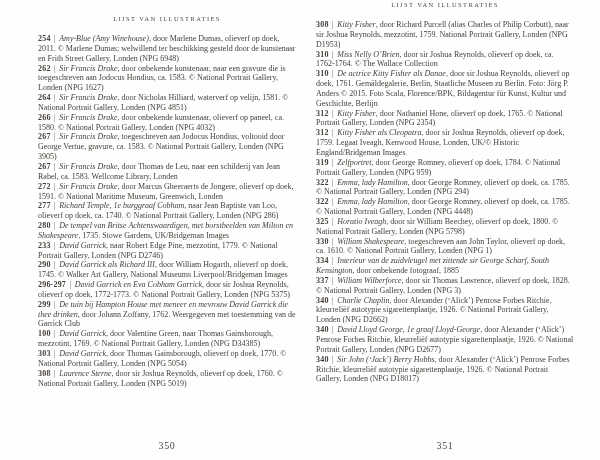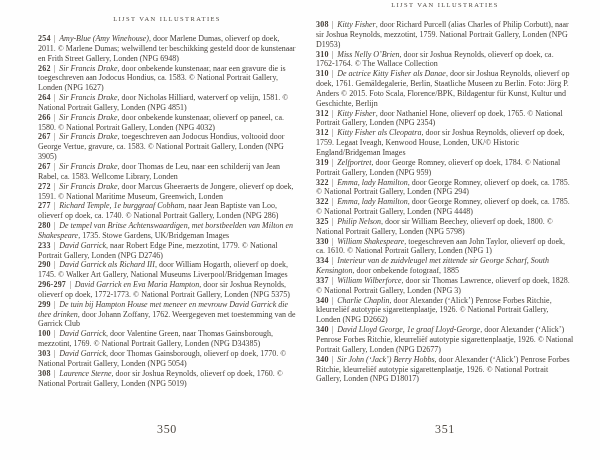--- a/index.html
+++ b/index.html
@@ -55,24 +55,24 @@
   }
   .entry .sep {
     padding: 0 1.5px;
     color: #6b655e;
   }
   .entry .title {
     font-style: italic;
   }
   .folio {
     position: absolute;
-    bottom: 23px;
+    bottom: 9px;
     width: 258px;
     text-align: center;
-    font-size: 12px;
+    font-size: 10px;
     letter-spacing: 0.6px;
     color: #514b44;
   }
   .page-left  .folio { left: 38px; }
   .page-right .folio { left: 16px; }
 </style>
 </head>
 <body>
 
 <div class="book">
@@ -84,41 +84,41 @@
         <p class="entry"><span class="num">262</span><span class="sep"> | </span><span class="title">Sir Francis Drake</span><span class="rest">, door onbekende kunstenaar, naar een gravure die is toegeschreven aan Jodocus Hondius, ca. 1583. © National Portrait Gallery, Londen (NPG 1627)</span></p>
         <p class="entry"><span class="num">264</span><span class="sep"> | </span><span class="title">Sir Francis Drake</span><span class="rest">, door Nicholas Hilliard, waterverf op velijn, 1581. © National Portrait Gallery, Londen (NPG 4851)</span></p>
         <p class="entry"><span class="num">266</span><span class="sep"> | </span><span class="title">Sir Francis Drake</span><span class="rest">, door onbekende kunstenaar, olieverf op paneel, ca. 1580. © National Portrait Gallery, Londen (NPG 4032)</span></p>
         <p class="entry"><span class="num">267</span><span class="sep"> | </span><span class="title">Sir Francis Drake</span><span class="rest">, toegeschreven aan Jodocus Hondius, voltooid door George Vertue, gravure, ca. 1583. © National Portrait Gallery, Londen (NPG 3905)</span></p>
         <p class="entry"><span class="num">267</span><span class="sep"> | </span><span class="title">Sir Francis Drake</span><span class="rest">, door Thomas de Leu, naar een schilderij van Jean Rabel, ca. 1583. Wellcome Library, Londen</span></p>
         <p class="entry"><span class="num">272</span><span class="sep"> | </span><span class="title">Sir Francis Drake</span><span class="rest">, door Marcus Gheeraerts de Jongere, olieverf op doek, 1591. © National Maritime Museum, Greenwich, Londen</span></p>
         <p class="entry"><span class="num">277</span><span class="sep"> | </span><span class="title">Richard Temple, 1e burggraaf Cobham</span><span class="rest">, naar Jean Baptiste van Loo, olieverf op doek, ca. 1740. © National Portrait Gallery, Londen (NPG 286)</span></p>
         <p class="entry"><span class="num">280</span><span class="sep"> | </span><span class="title">De tempel van Britse Achtenswaardigen, met borstbeelden van Milton en Shakespeare</span><span class="rest">, 1735. Stowe Gardens, UK/Bridgeman Images</span></p>
         <p class="entry"><span class="num">233</span><span class="sep"> | </span><span class="title">David Garrick</span><span class="rest">, naar Robert Edge Pine, mezzotint, 1779. © National Portrait Gallery, Londen (NPG D2746)</span></p>
         <p class="entry"><span class="num">290</span><span class="sep"> | </span><span class="title">David Garrick als Richard III</span><span class="rest">, door William Hogarth, olieverf op doek, 1745. © Walker Art Gallery, National Museums Liverpool/Bridgeman Images</span></p>
-        <p class="entry"><span class="num">296-297</span><span class="sep"> | </span><span class="title">David Garrick en Eva Maria Hampton</span><span class="rest">, door sir Joshua Reynolds, olieverf op doek, 1772-1773. © National Portrait Gallery, Londen (NPG 5375)</span></p>
+        <p class="entry"><span class="num">296-297</span><span class="sep"> | </span><span class="title">David Garrick en Eva Cobham Garrick</span><span class="rest">, door sir Joshua Reynolds, olieverf op doek, 1772-1773. © National Portrait Gallery, Londen (NPG 5375)</span></p>
         <p class="entry"><span class="num">299</span><span class="sep"> | </span><span class="title">De tuin bij Hampton House met meneer en mevrouw David Garrick die thee drinken</span><span class="rest">, door Johann Zoffany, 1762. Weergegeven met toestemming van de Garrick Club</span></p>
         <p class="entry"><span class="num">100</span><span class="sep"> | </span><span class="title">David Garrick</span><span class="rest">, door Valentine Green, naar Thomas Gainsborough, mezzotint, 1769. © National Portrait Gallery, Londen (NPG D34385)</span></p>
         <p class="entry"><span class="num">303</span><span class="sep"> | </span><span class="title">David Garrick</span><span class="rest">, door Thomas Gainsborough, olieverf op doek, 1770. © National Portrait Gallery, Londen (NPG 5054)</span></p>
         <p class="entry"><span class="num">308</span><span class="sep"> | </span><span class="title">Laurence Sterne</span><span class="rest">, door sir Joshua Reynolds, olieverf op doek, 1760. © National Portrait Gallery, Londen (NPG 5019)</span></p>
       </div>
     <div class="folio">350</div>
   </div>
 
   <div class="page page-right">
     <div class="running-title">Lijst van illustraties</div>
     <div class="entries">
         <p class="entry"><span class="num">308</span><span class="sep"> | </span><span class="title">Kitty Fisher</span><span class="rest">, door Richard Purcell (alias Charles of Philip Corbutt), naar sir Joshua Reynolds, mezzotint, 1759. National Portrait Gallery, Londen (NPG D1953)</span></p>
         <p class="entry"><span class="num">310</span><span class="sep"> | </span><span class="title">Miss Nelly O’Brien</span><span class="rest">, door sir Joshua Reynolds, olieverf op doek, ca. 1762-1764. © The Wallace Collection</span></p>
         <p class="entry"><span class="num">310</span><span class="sep"> | </span><span class="title">De actrice Kitty Fisher als Danae</span><span class="rest">, door sir Joshua Reynolds, olieverf op doek, 1761. Gemäldegalerie, Berlin, Staatliche Museen zu Berlin. Foto: Jörg P. Anders © 2015. Foto Scala, Florence/BPK, Bildagentur für Kunst, Kultur und Geschichte, Berlijn</span></p>
         <p class="entry"><span class="num">312</span><span class="sep"> | </span><span class="title">Kitty Fisher</span><span class="rest">, door Nathaniel Hone, olieverf op doek, 1765. © National Portrait Gallery, Londen (NPG 2354)</span></p>
         <p class="entry"><span class="num">312</span><span class="sep"> | </span><span class="title">Kitty Fisher als Cleopatra</span><span class="rest">, door sir Joshua Reynolds, olieverf op doek, 1759. Legaat Iveagh, Kenwood House, Londen, UK/© Historic England/Bridgeman Images</span></p>
         <p class="entry"><span class="num">319</span><span class="sep"> | </span><span class="title">Zelfportret</span><span class="rest">, door George Romney, olieverf op doek, 1784. © National Portrait Gallery, Londen (NPG 959)</span></p>
         <p class="entry"><span class="num">322</span><span class="sep"> | </span><span class="title">Emma, lady Hamilton</span><span class="rest">, door George Romney, olieverf op doek, ca. 1785. © National Portrait Gallery, Londen (NPG 294)</span></p>
         <p class="entry"><span class="num">322</span><span class="sep"> | </span><span class="title">Emma, lady Hamilton</span><span class="rest">, door George Romney, olieverf op doek, ca. 1785. © National Portrait Gallery, Londen (NPG 4448)</span></p>
-        <p class="entry"><span class="num">325</span><span class="sep"> | </span><span class="title">Philip Nelson</span><span class="rest">, door sir William Beechey, olieverf op doek, 1800. © National Portrait Gallery, Londen (NPG 5798)</span></p>
+        <p class="entry"><span class="num">325</span><span class="sep"> | </span><span class="title">Horatio Iveagh</span><span class="rest">, door sir William Beechey, olieverf op doek, 1800. © National Portrait Gallery, Londen (NPG 5798)</span></p>
         <p class="entry"><span class="num">330</span><span class="sep"> | </span><span class="title">William Shakespeare</span><span class="rest">, toegeschreven aan John Taylor, olieverf op doek, ca. 1610. © National Portrait Gallery, Londen (NPG 1)</span></p>
         <p class="entry"><span class="num">334</span><span class="sep"> | </span><span class="title">Interieur van de zuidvleugel met zittende sir George Scharf, South Kensington</span><span class="rest">, door onbekende fotograaf, 1885</span></p>
         <p class="entry"><span class="num">337</span><span class="sep"> | </span><span class="title">William Wilberforce</span><span class="rest">, door sir Thomas Lawrence, olieverf op doek, 1828. © National Portrait Gallery, Londen (NPG 3)</span></p>
         <p class="entry"><span class="num">340</span><span class="sep"> | </span><span class="title">Charlie Chaplin</span><span class="rest">, door Alexander (‘Alick’) Penrose Forbes Ritchie, kleurreliëf autotypie sigarettenplaatje, 1926. © National Portrait Gallery, Londen (NPG D2662)</span></p>
         <p class="entry"><span class="num">340</span><span class="sep"> | </span><span class="title">David Lloyd George, 1e graaf Lloyd-George</span><span class="rest">, door Alexander (‘Alick’) Penrose Forbes Ritchie, kleurreliëf autotypie sigarettenplaatje, 1926. © National Portrait Gallery, Londen (NPG D2677)</span></p>
         <p class="entry"><span class="num">340</span><span class="sep"> | </span><span class="title">Sir John (‘Jack’) Berry Hobbs</span><span class="rest">, door Alexander (‘Alick’) Penrose Forbes Ritchie, kleurreliëf autotypie sigarettenplaatje, 1926. © National Portrait Gallery, Londen (NPG D18017)</span></p>
       </div>
     <div class="folio">351</div>
   </div>
 

